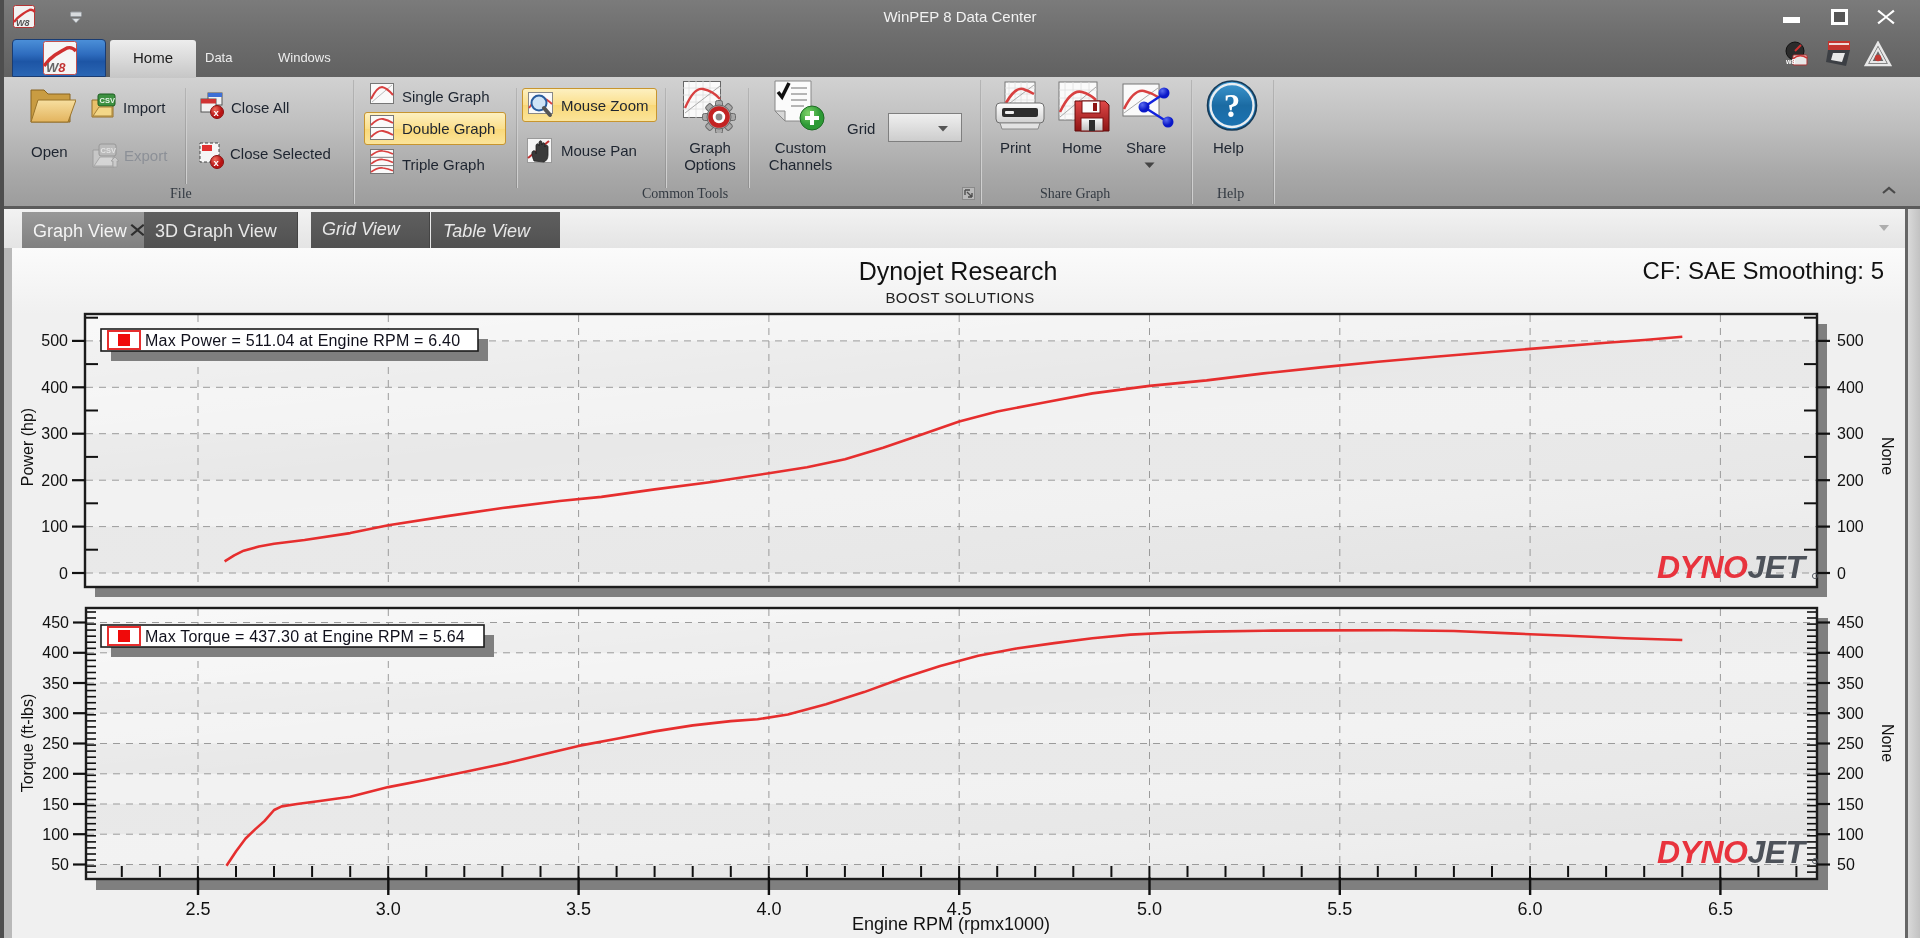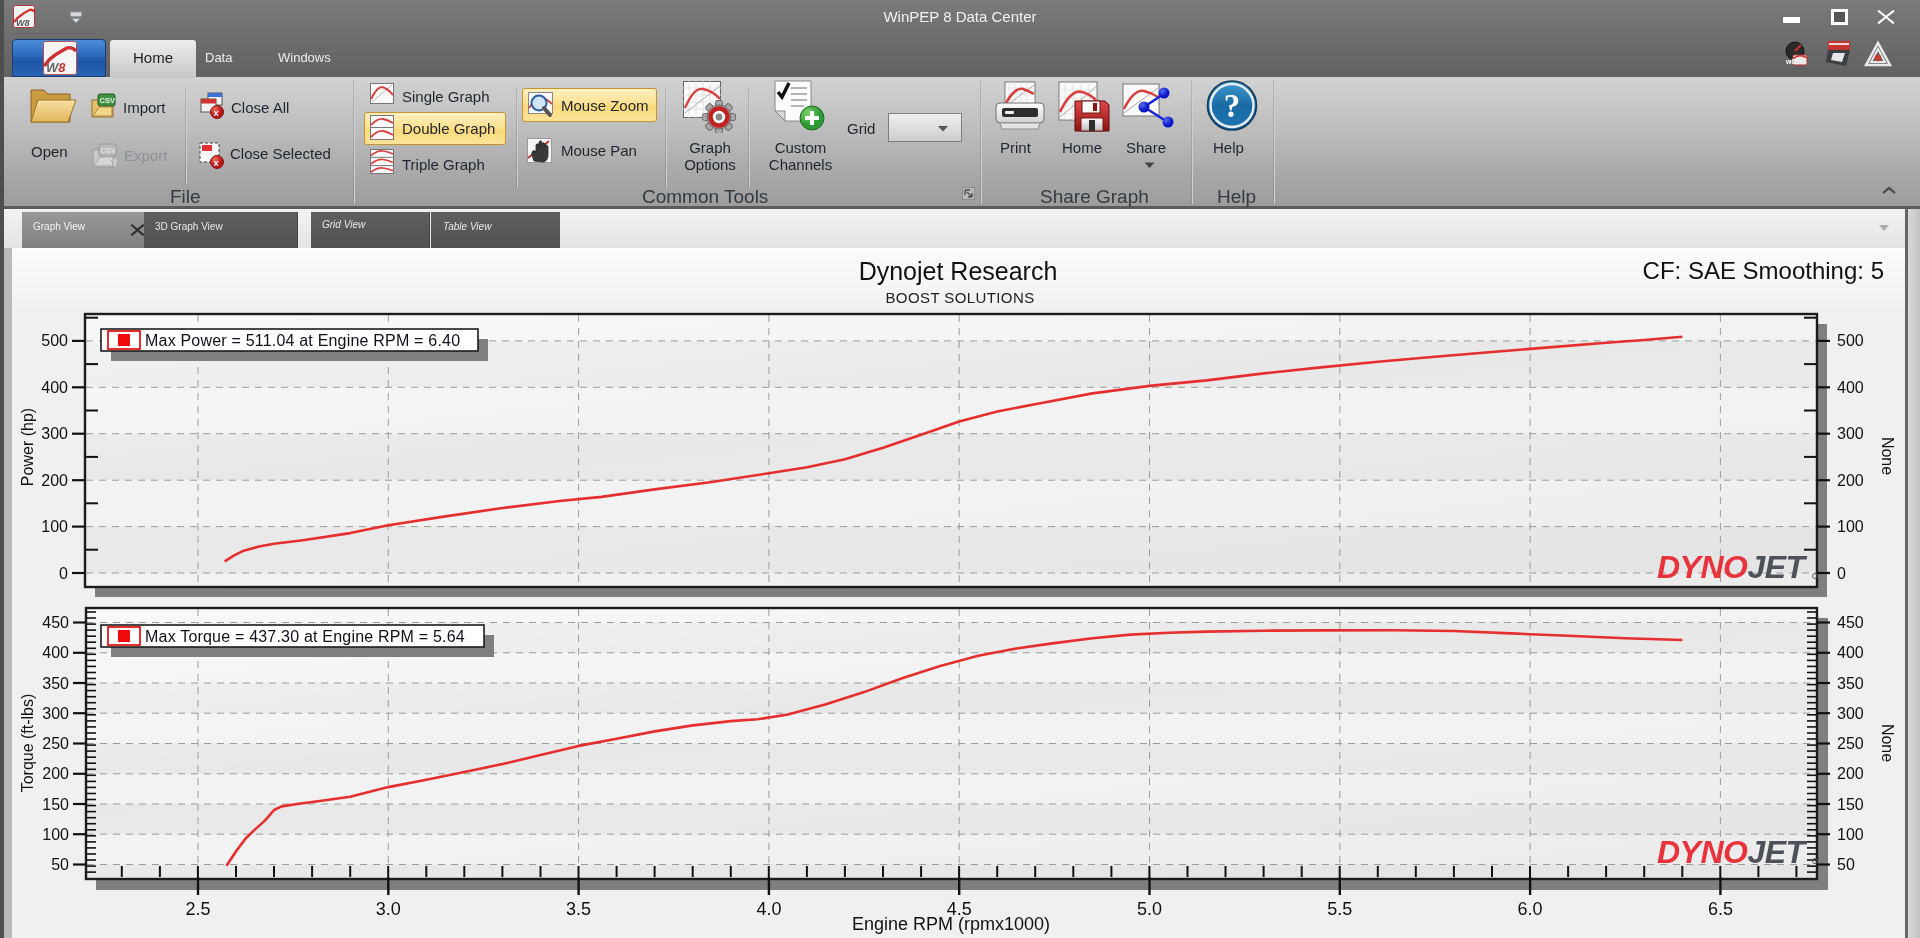--- a/index.html
+++ b/index.html
@@ -19,28 +19,28 @@
   #hometab { left:110px; top:40px; width:86px; height:38px;
     background:linear-gradient(#ededed 0%, #dcdcdc 45%, #c6c6c6 100%);
     border-radius:3px 3px 0 0; text-align:center; font-size:15px; color:#1c1c1c; line-height:36px; }
   .ribtab { position:absolute; top:40px; height:37px; font-size:13px; color:#ededed; line-height:36px; }
   
   #ribbon { left:0; top:77px; width:1920px; height:130px;
     background:linear-gradient(#d2d2d2 0%, #bdbdbd 40%, #a8a8a8 75%, #9c9c9c 100%); }
   #ribbonline { left:0; top:206px; width:1920px; height:3px; background:#5b5b5b; }
   .gsep { position:absolute; top:80px; height:124px; width:2px;
     background:linear-gradient(#b5b5b5, #8f8f8f); border-right:1px solid #cfcfcf; }
-  .glabel { position:absolute; top:186px; font-size:19px; color:#333a42; }
+  .glabel { position:absolute; top:186px; font-size:14px; color:#333a42;font-family:Liberation Serif, serif; }
   .blabel { position:absolute; font-size:15px; color:#1e2530; }
   .blabel2 { position:absolute; font-size:15px; color:#1e2530; text-align:center; line-height:17px; }
   .hl { background:linear-gradient(#fdf0c0 0%, #fbdf8c 50%, #f9d878 51%, #fbe49a 100%);
     border:1px solid #c7952f; border-radius:3px; }
   
   #tabstrip { left:0; top:209px; width:1920px; height:40px; background:linear-gradient(#f2f2f2,#e4e4e4); border-bottom:1px solid #a2a2a2; }
-  .vtab { position:absolute; top:212px; height:36px; font-size:10px; }
+  .vtab { position:absolute; top:212px; height:36px; font-size:18px; }
   
   #content { left:0; top:248px; }
   
   #ledge1 { left:0; top:0; width:4px; height:938px; background:#4e4e4e; }
   #ledge2 { left:4px; top:248px; width:8px; height:690px; background:#b9b9b9; }
   #redge1 { left:1905px; top:209px; width:3px; height:729px; background:#666; }
   #redge2 { left:1908px; top:209px; width:12px; height:729px; background:linear-gradient(90deg,#d9d9d9,#c2c2c2); }
 </style>
 </head>
 <body>

